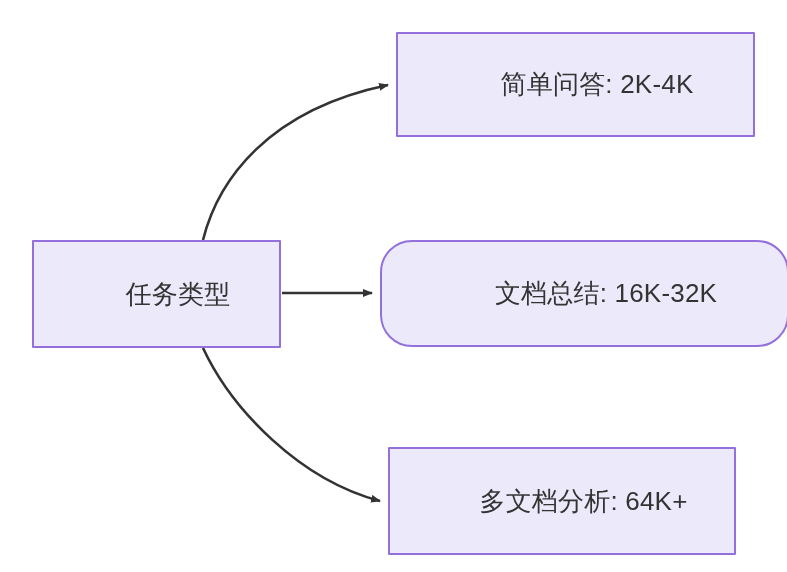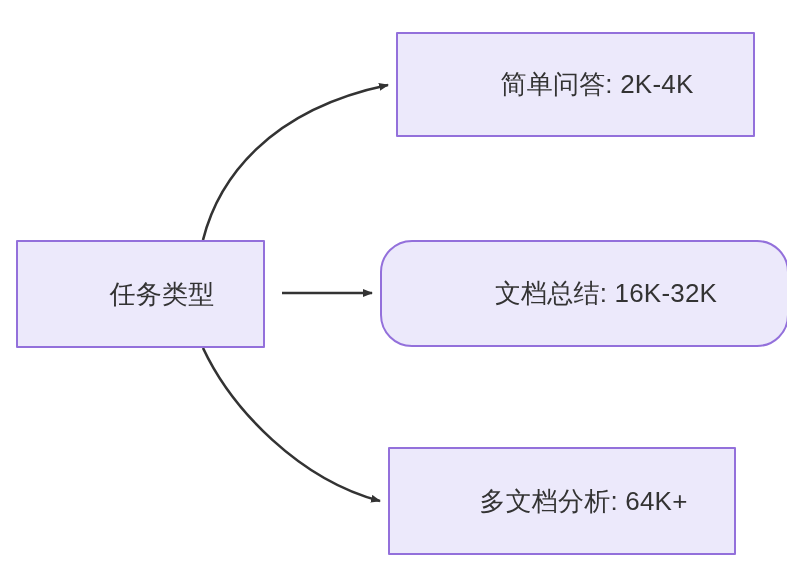--- a/index.html
+++ b/index.html
@@ -41,21 +41,21 @@
   }
   .node-label {
     color: #333333;
     font-size: 26px;
     line-height: 1.25;
     letter-spacing: 0.2px;
     white-space: nowrap;
     font-family: "Liberation Sans", "DejaVu Sans", sans-serif;
   }
   
-  #node-root      { left: 16px;  top: 240px; width: 249px; height: 108px; }
+  #node-root      { left: 32px;  top: 240px; width: 249px; height: 108px; }
   #node-simple-qa { left: 396px; top: 32px;  width: 359px; height: 105px; }
   #node-doc-sum   { left: 380px; top: 240px; width: 409px; height: 107px; border-radius: 32px; }
   #node-multi-doc { left: 388px; top: 447px; width: 348px; height: 108px; }
 </style>
 </head>
 <body>
 
 <div id="diagram-canvas">
 
   <svg class="edge-layer" viewBox="0 0 787 572" width="787" height="572">

